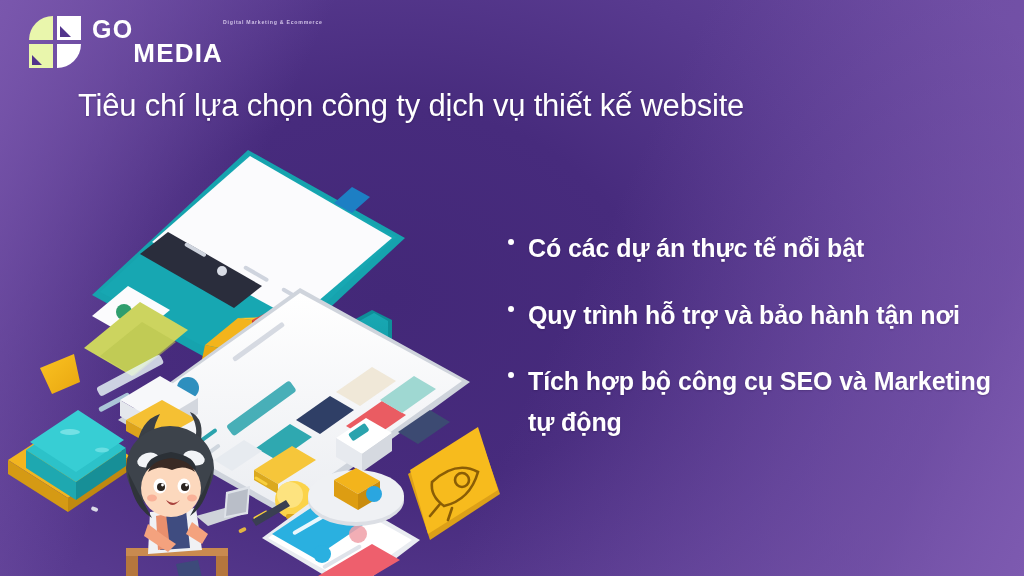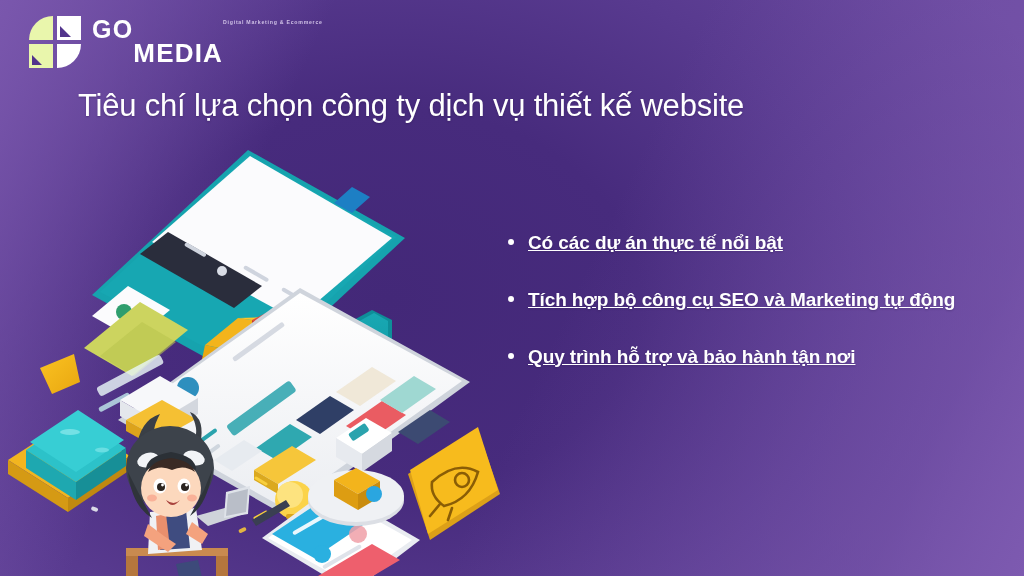--- a/index.html
+++ b/index.html
@@ -54,24 +54,23 @@
     display:flex; align-items:flex-start;
     margin-bottom:26px;
   }
   .bullet-row:last-child { margin-bottom:0; }
   .bullet-dot {
     width:6px; height:6px; border-radius:50%;
     background:#ffffff; flex:none;
     margin:11px 14px 0 6px;
   }
   .bullet-text {
-    color:#ffffff; font-size:19px; font-weight:700;
+    color:#ffffff; font-size:25px; font-weight:700;
     line-height:1.62; letter-spacing:-.1px;
     text-shadow:0 1px 2px rgba(40,20,70,.3);
-    text-decoration:underline;
   }
 
   
   #illus { position:absolute; left:0px; top:120px; width:500px; height:400px; }
   #illus svg { display:block; width:100%; height:100%; overflow:visible; }
 </style>
 </head>
 <body>
 
 <div id="slide">
@@ -334,20 +333,20 @@
 
   <h1 id="title">Tiêu chí lựa chọn công ty dịch vụ thiết kế website</h1>
 
   <ul id="bullets">
     <li class="bullet-row">
       <span class="bullet-dot"></span>
       <span class="bullet-text">Có các dự án thực tế nổi bật</span>
     </li>
     <li class="bullet-row">
       <span class="bullet-dot"></span>
-      <span class="bullet-text">Tích hợp bộ công cụ SEO và Marketing tự động</span>
+      <span class="bullet-text">Quy trình hỗ trợ và bảo hành tận nơi</span>
     </li>
     <li class="bullet-row">
       <span class="bullet-dot"></span>
-      <span class="bullet-text">Quy trình hỗ trợ và bảo hành tận nơi</span>
+      <span class="bullet-text">Tích hợp bộ công cụ SEO và Marketing tự động</span>
     </li>
   </ul>
 </div>
 
 </body></html>

